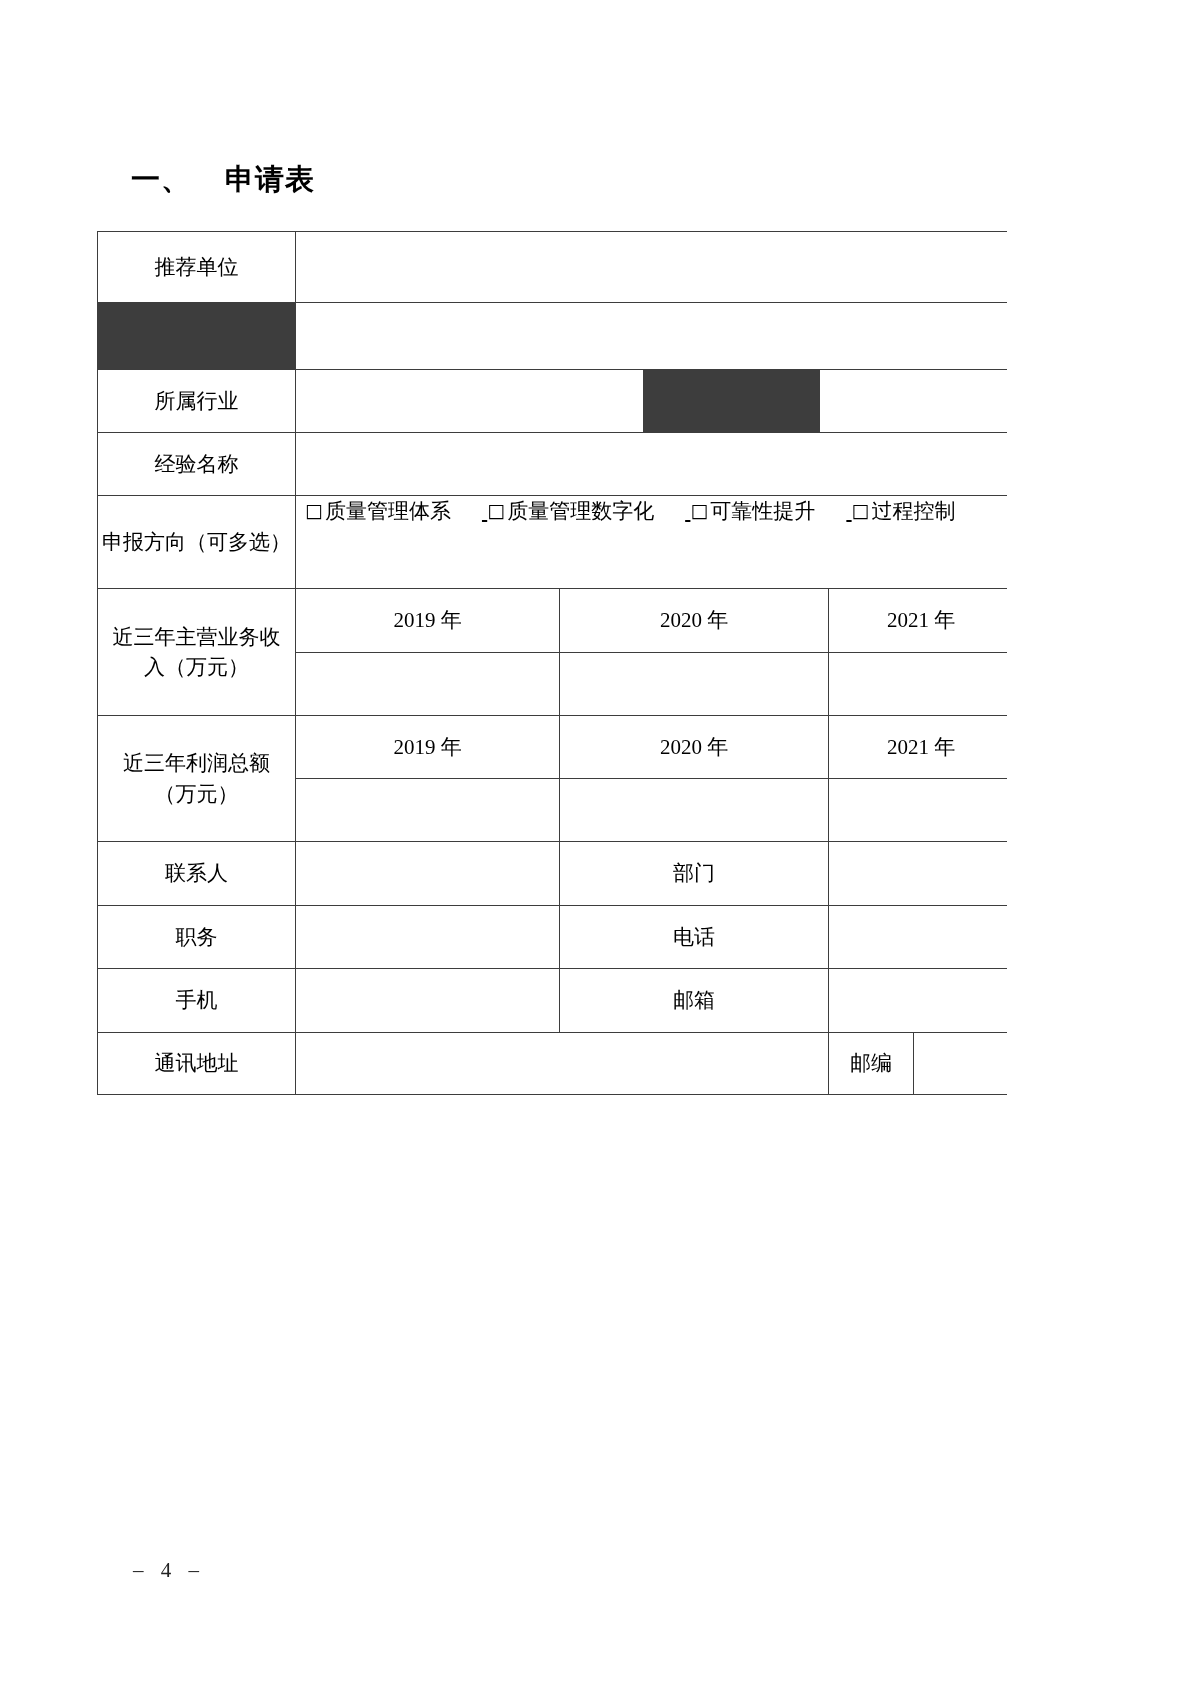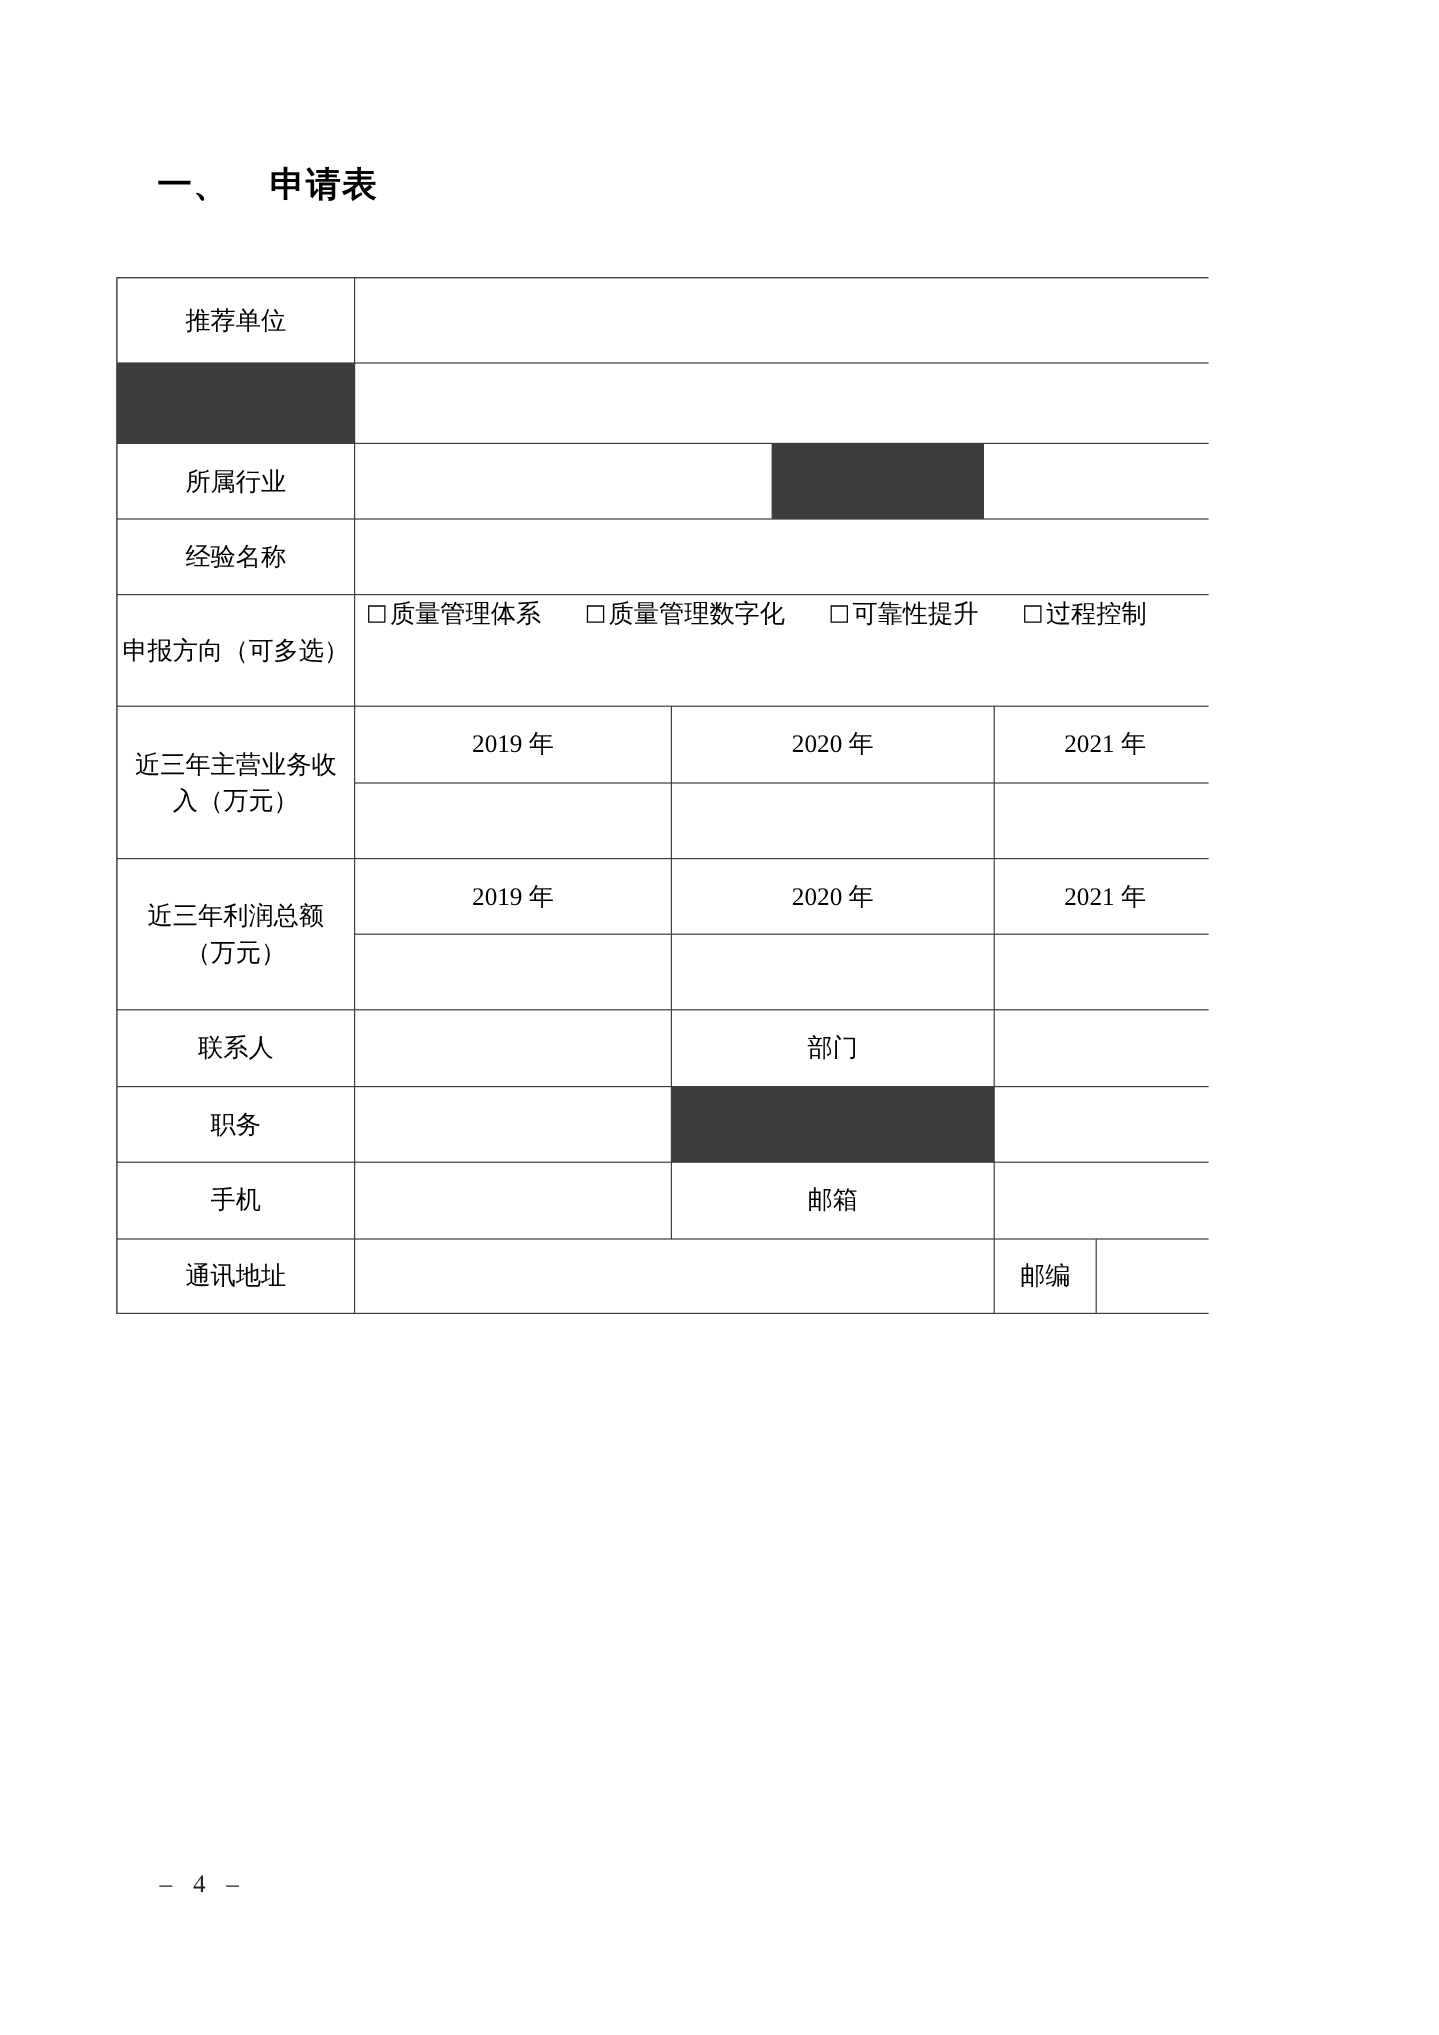--- a/index.html
+++ b/index.html
@@ -10,21 +10,21 @@
   body {
     width: 1199px;
     height: 1696px;
     position: relative;
     font-family: "Liberation Serif", serif;
     color: #000000;
   }
   .page-title {
     position: absolute;
     left: 131px;
-    top: 134px;
+    top: 160px;
     font-family: "Liberation Sans", sans-serif;
     font-weight: bold;
     font-size: 29px;
     letter-spacing: 1px;
     color: #000;
     white-space: nowrap;
   }
   .page-title .title-gap { display: inline-block; width: 34px; }
 
   .apptable {
@@ -44,20 +44,21 @@
     display: flex;
     align-items: center;
     justify-content: center;
     font-size: 21px;
     line-height: 1.45;
     text-align: center;
   }
   .cell.left {
     justify-content: flex-start;
     text-align: left;
+    text-decoration: underline;
   }
   .label-multiline { white-space: pre-line; }
   .dir-value {
     flex-direction: column;
     align-items: flex-start;
     justify-content: center;
     padding-left: 9px;
   }
   .dir-line { white-space: nowrap; }
   .dir-opt { margin-right: 31px; display: inline-block; }
@@ -128,20 +129,21 @@
   <div class="cell" style="grid-area:9/3/10/6"></div>
   <div class="cell" style="grid-area:9/6/10/9"></div>
 
   <div class="cell" style="grid-area:10/1">联系人</div>
   <div class="cell" style="grid-area:10/2"></div>
   <div class="cell" style="grid-area:10/3/11/6">部门</div>
   <div class="cell" style="grid-area:10/6/11/9"></div>
 
   <div class="cell" style="grid-area:11/1">职务</div>
   <div class="cell" style="grid-area:11/2"></div>
+  <div class="cell" style="grid-area:11/3/12/6">电话</div>
   <div class="cell" style="grid-area:11/6/12/9"></div>
 
   <div class="cell" style="grid-area:12/1">手机</div>
   <div class="cell" style="grid-area:12/2"></div>
   <div class="cell" style="grid-area:12/3/13/6">邮箱</div>
   <div class="cell" style="grid-area:12/6/13/9"></div>
 
   <div class="cell" style="grid-area:13/1">通讯地址</div>
   <div class="cell" style="grid-area:13/2/14/6"></div>
   <div class="cell" style="grid-area:13/6">邮编</div>

